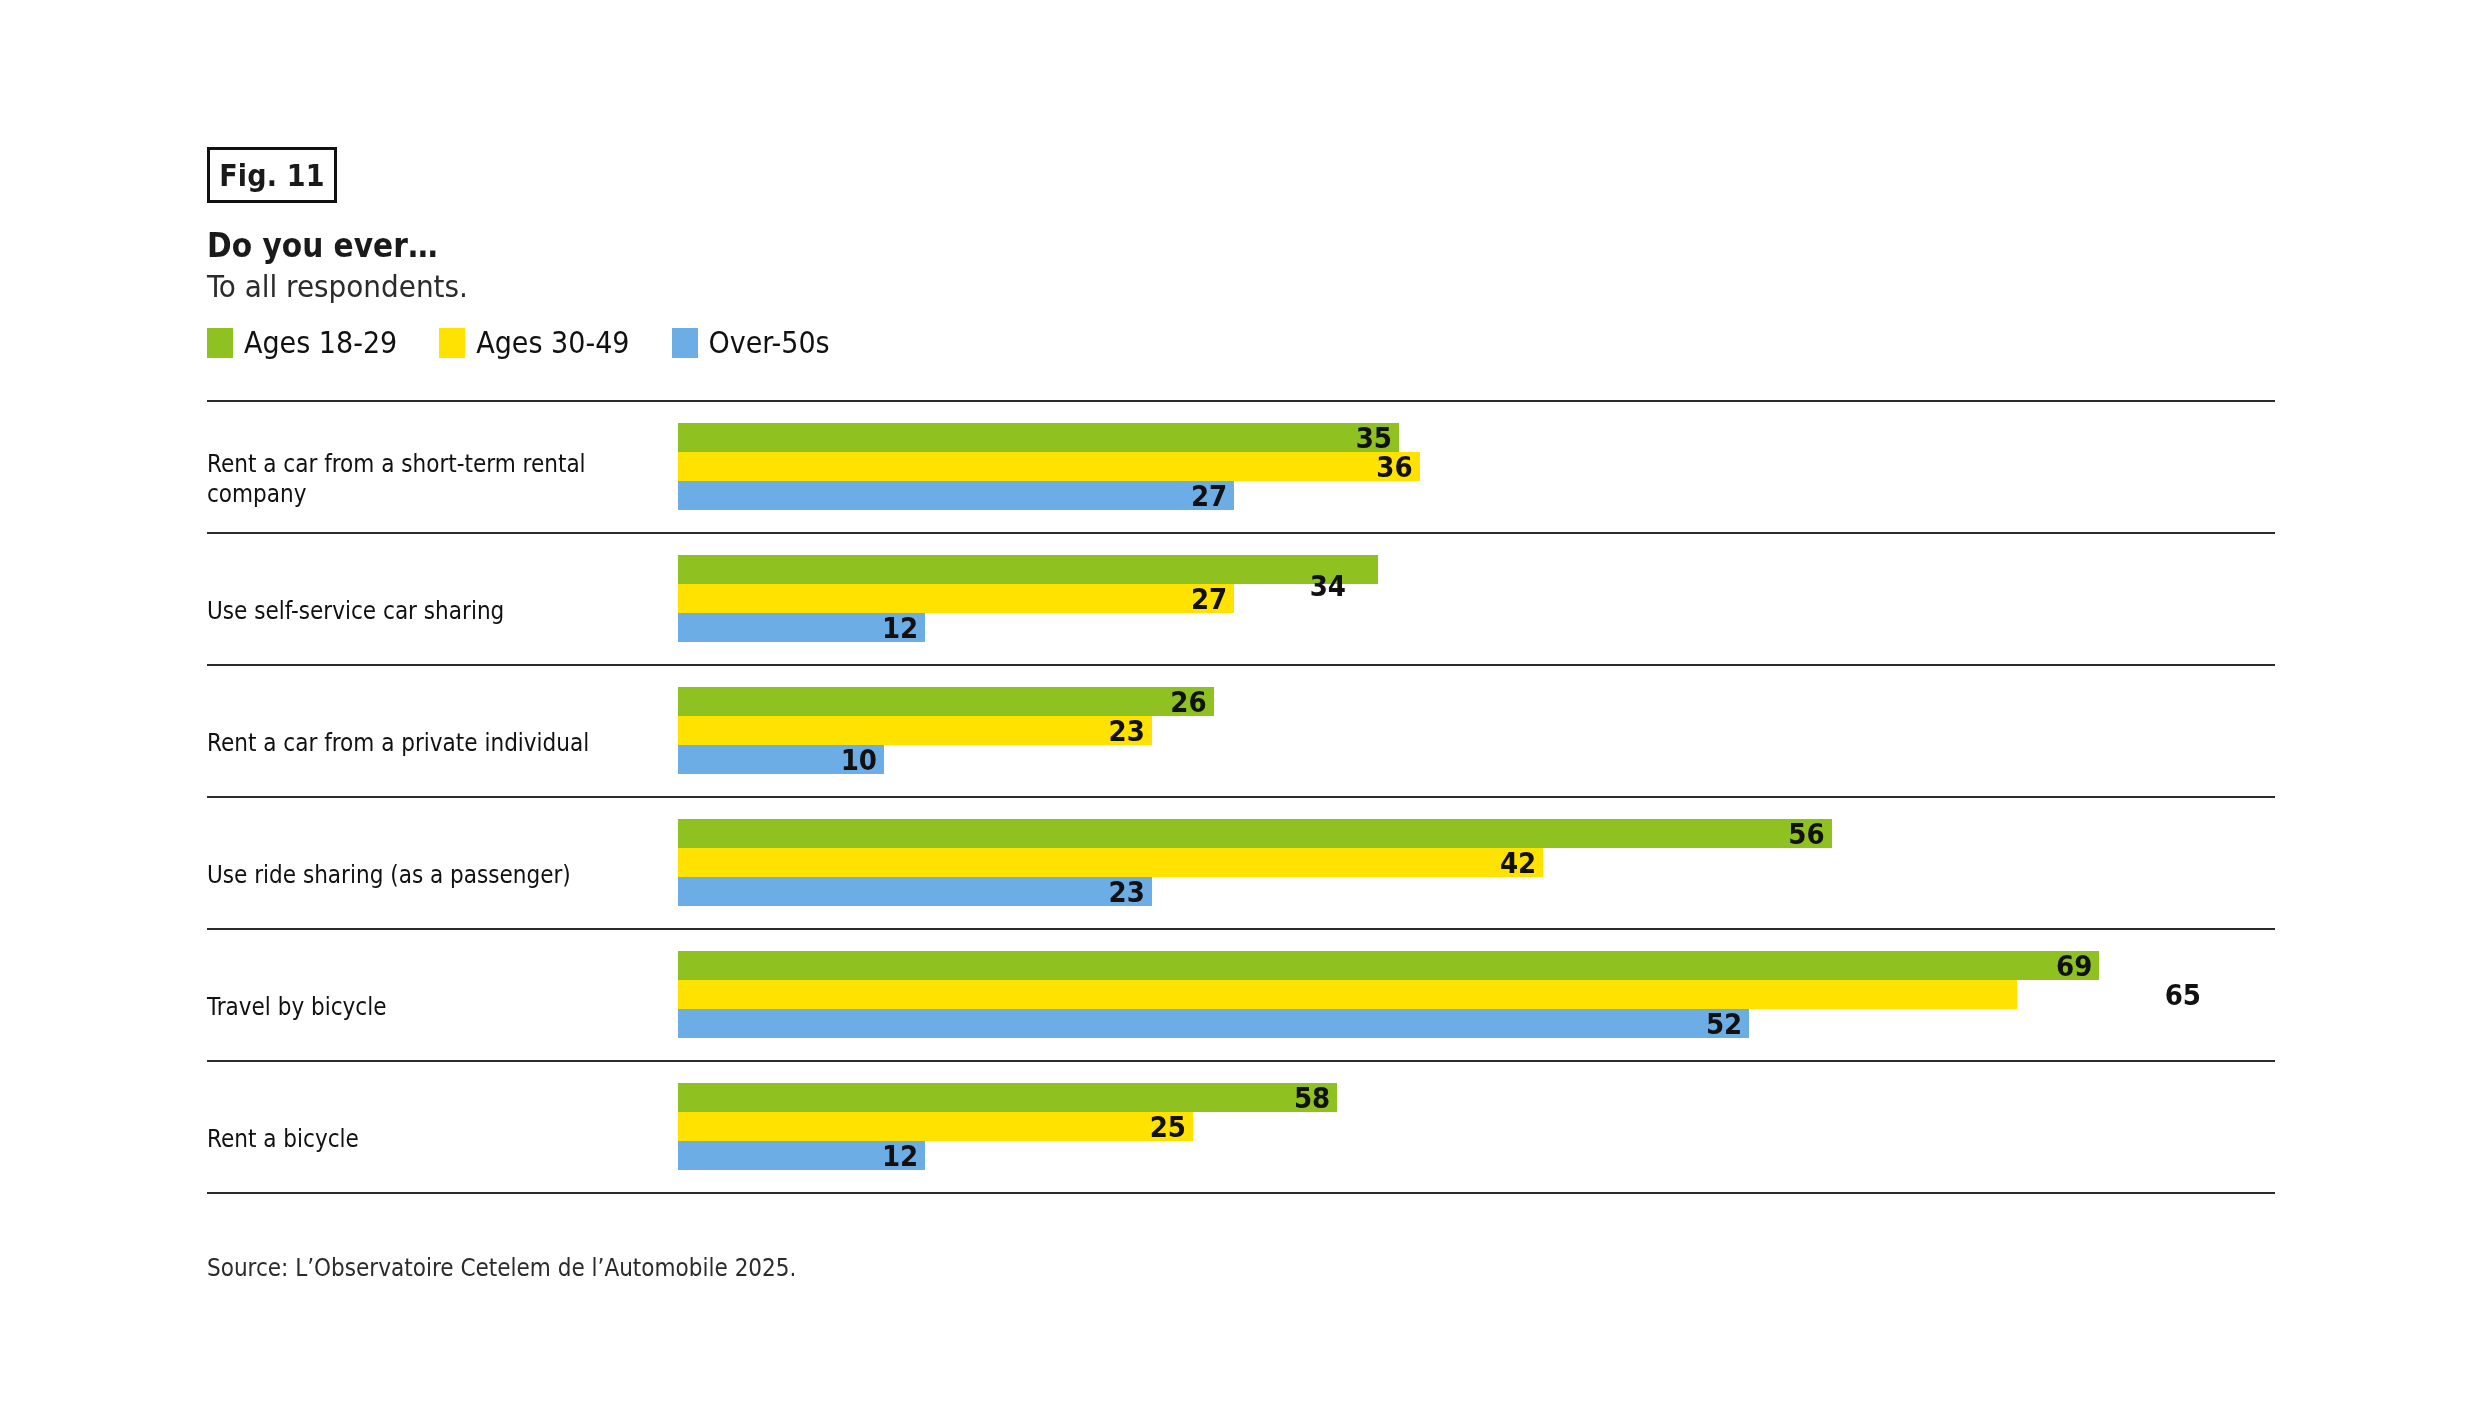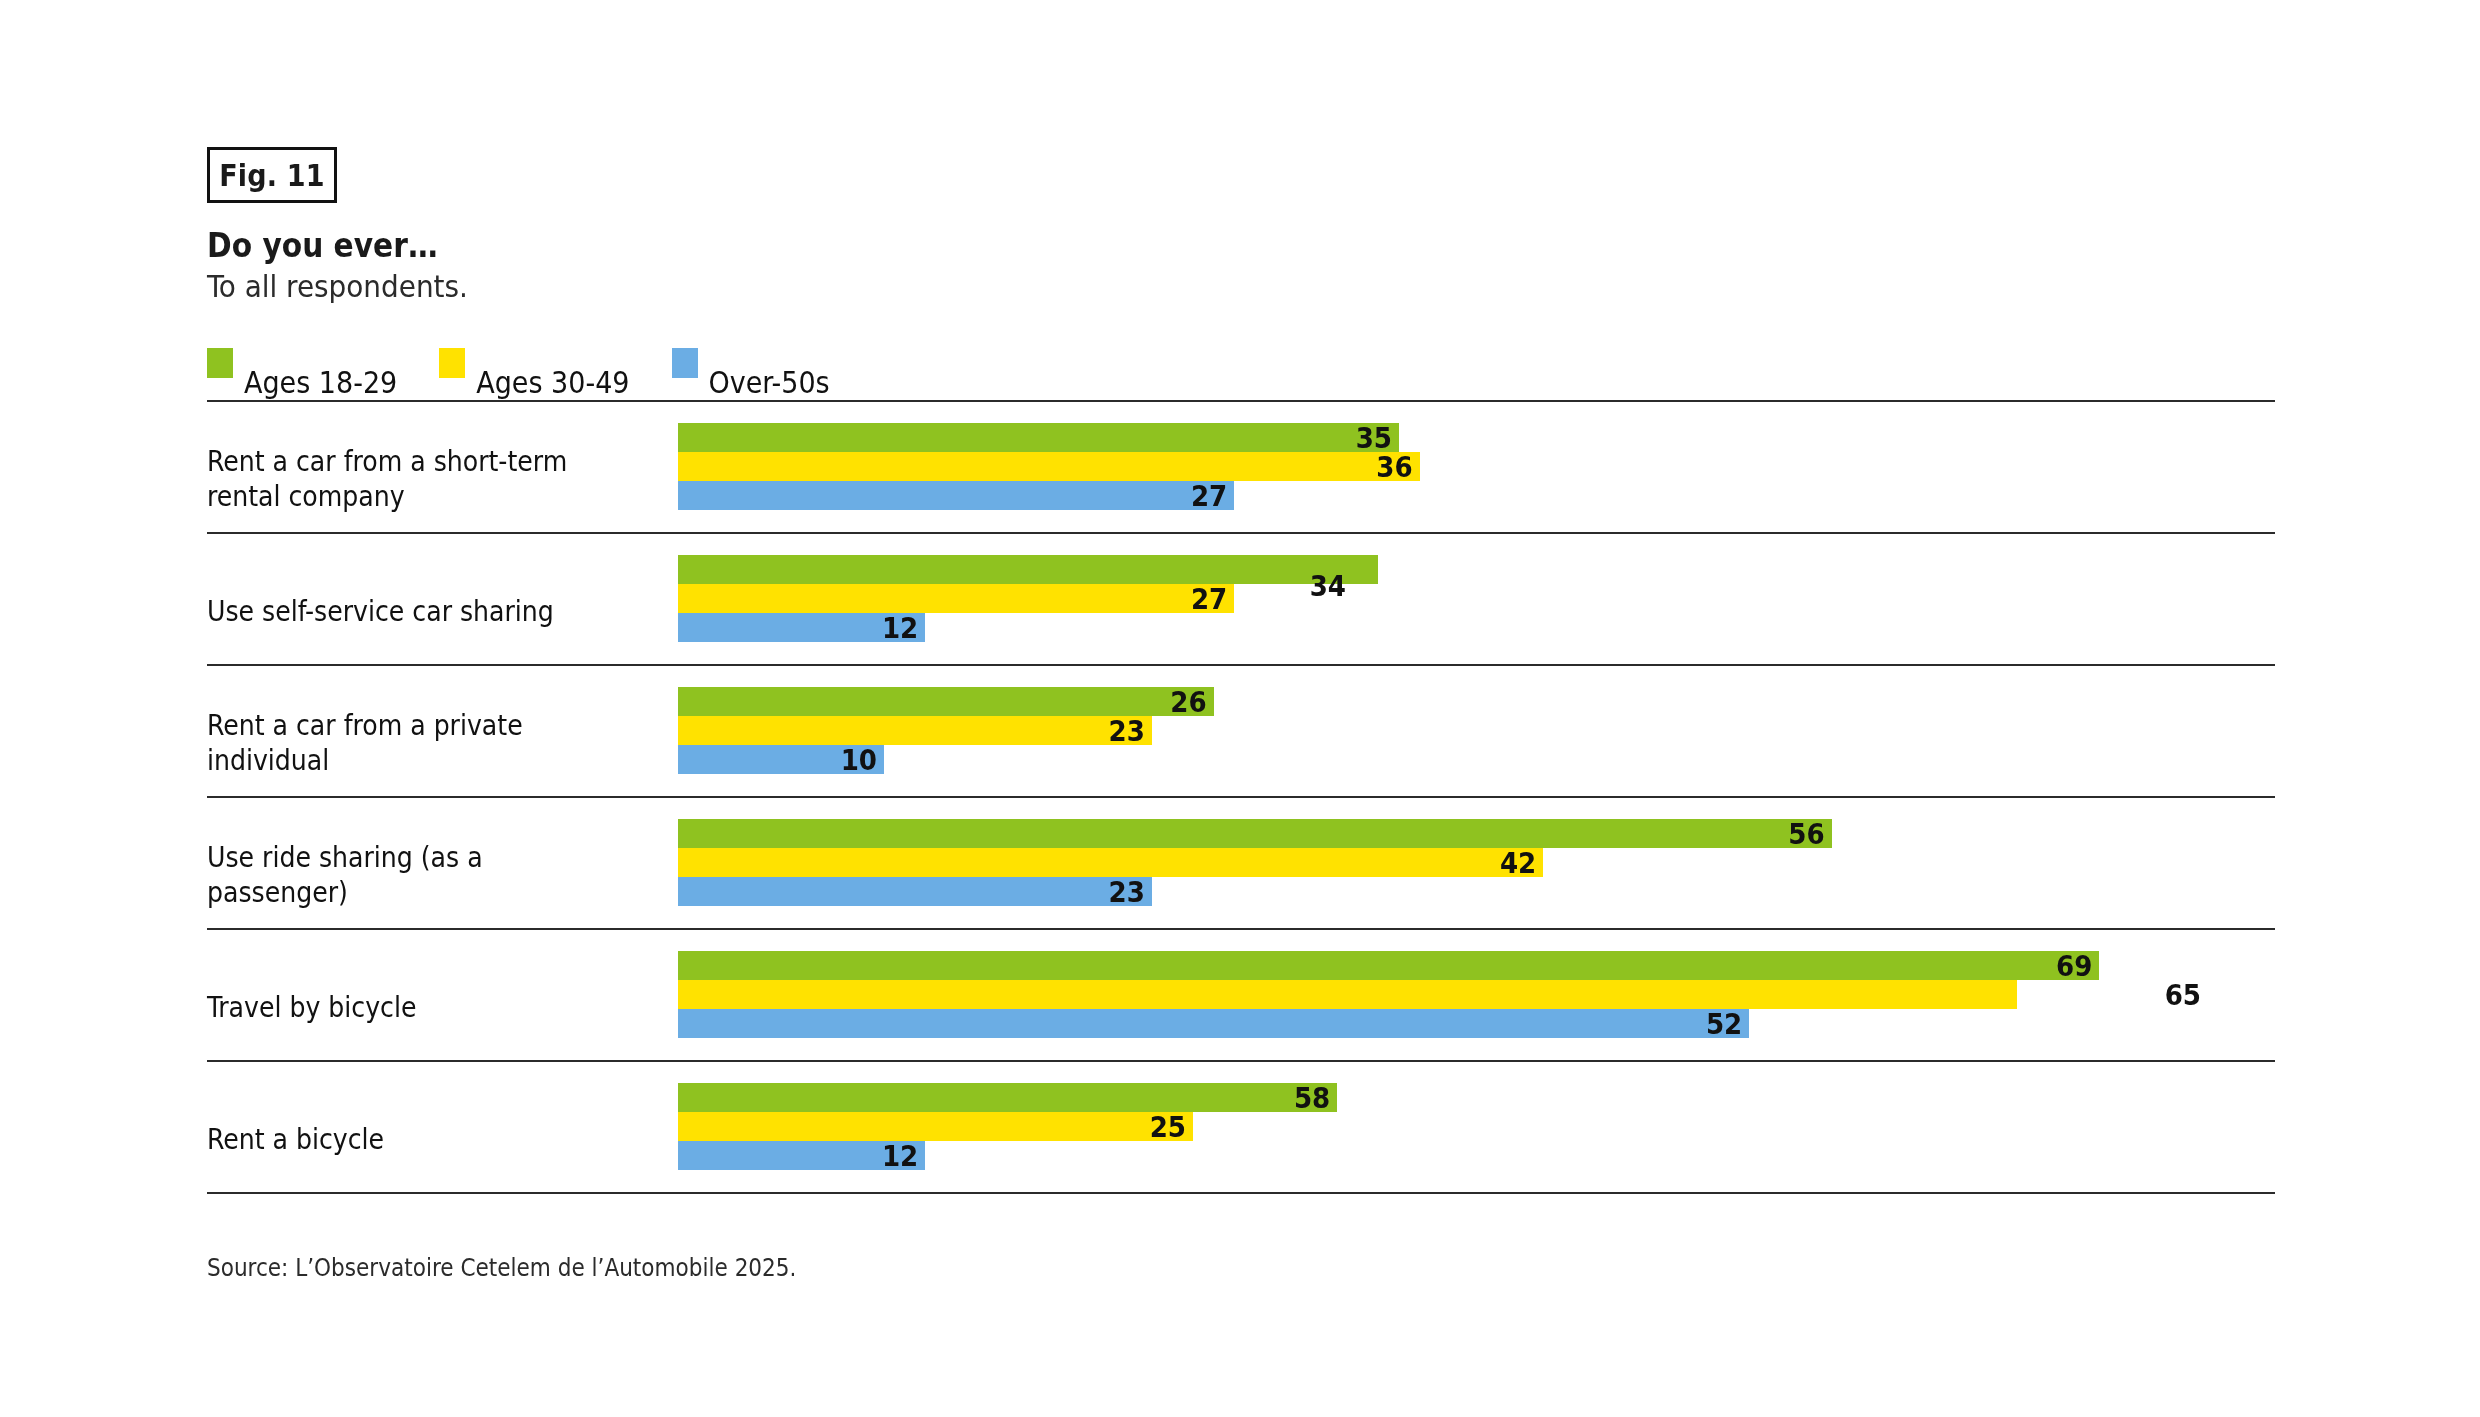--- a/index.html
+++ b/index.html
@@ -75,21 +75,20 @@
   .legend-swatch {
     width: 26px;
     height: 30px;
     display: inline-block;
     margin-right: 11px;
   }
   .legend-label {
     font-size: 30px;
     white-space: nowrap;
     color: #111111;
-    margin-top: 40px;
   }
 
   
   #chart {
     position: absolute;
     left: 207px;
     top: 400px;
     width: 2068px;
   }
   .sep {
@@ -103,21 +102,21 @@
     width: 2068px;
   }
   .row-label {
     position: absolute;
     left: 0px;
     top: 0px;
     width: 420px;
     height: 154px;
     display: flex;
     align-items: center;
-    font-size: 28px;
+    font-size: 24px;
     line-height: 1.25;
     color: #111111;
   }
   .bars {
     position: absolute;
     left: 471px;
     top: 21px;
     width: 1590px;
   }
   .bar {

